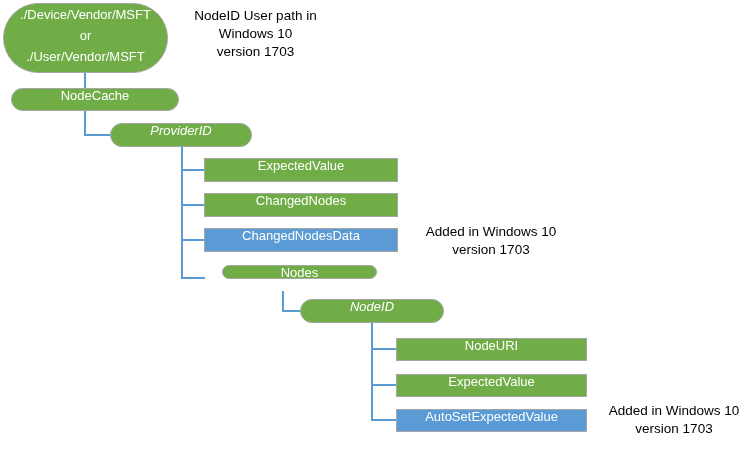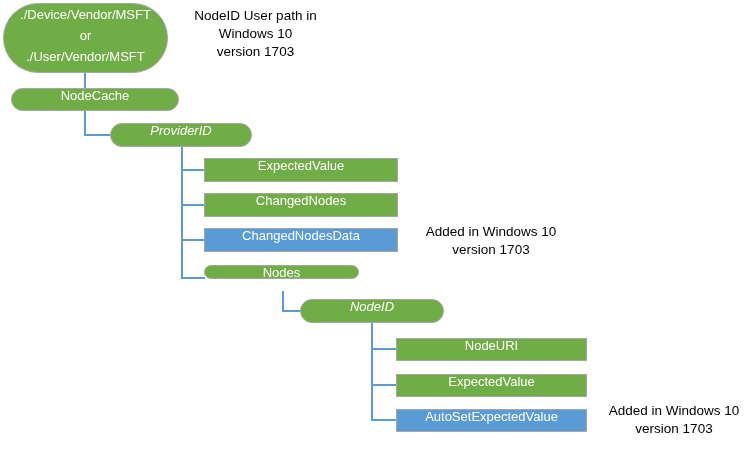--- a/index.html
+++ b/index.html
@@ -92,21 +92,21 @@
   </div>
 
   <div class="shape green rect" style="left:204px; top:193px; width:194px; height:24px;">
     <span>ChangedNodes</span>
   </div>
 
   <div class="shape blue rect" style="left:204px; top:228px; width:194px; height:24px;">
     <span>ChangedNodesData</span>
   </div>
 
-  <div class="shape green capsule" style="left:204px; top:265px; width:155px; height:14px;">
+  <div class="shape green capsule" style="left:222px; top:265px; width:155px; height:14px;">
     <span>Nodes</span>
   </div>
 
   <div class="shape green capsule italic" style="left:300px; top:299px; width:144px; height:24px;">
     <span>NodeID</span>
   </div>
 
   <div class="shape green rect" style="left:396px; top:338px; width:191px; height:23px;">
     <span>NodeURI</span>
   </div>

